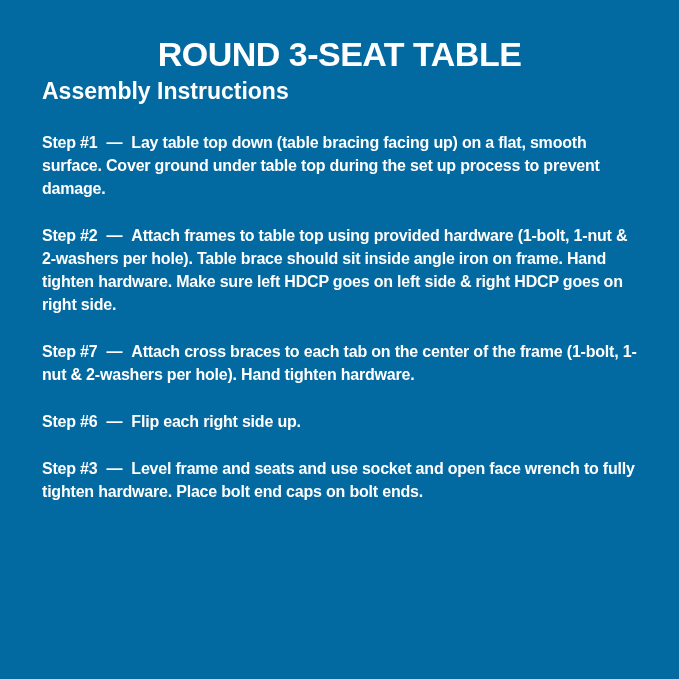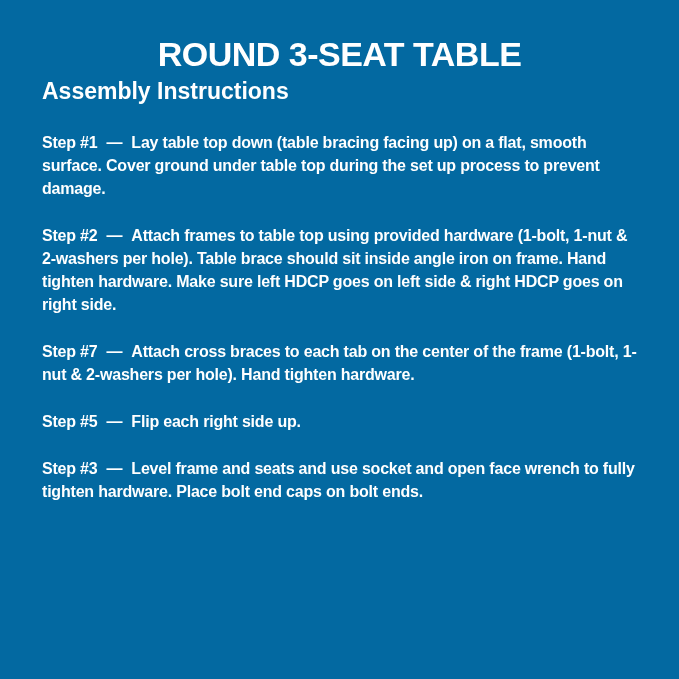--- a/index.html
+++ b/index.html
@@ -55,17 +55,17 @@
   <h2 class="page-subtitle">Assembly Instructions</h2>
 
   <div class="steps-list">
   <p class="step"><span>Step #1</span><span class="dash">—</span><span>Lay table top down (table bracing facing up) on a flat, smooth surface. Cover ground under table top during the set up process to prevent damage.</span></p>
 
   <p class="step"><span>Step #2</span><span class="dash">—</span><span>Attach frames to table top using provided hardware (1-bolt, 1-nut &amp; 2-washers per hole). Table brace should sit inside angle iron on frame. Hand tighten hardware. Make sure left HDCP goes on left side &amp; right HDCP goes on right side.</span></p>
 
 
   <p class="step"><span>Step #7</span><span class="dash">—</span><span>Attach cross braces to each tab on the center of the frame (1-bolt, 1-nut &amp; 2-washers per hole). Hand tighten hardware.</span></p>
 
-  <p class="step"><span>Step #5</span><span class="dash">—</span><span>Flip each right side up.</span></p>
+  <p class="step"><span>Step #6</span><span class="dash">—</span><span>Flip each right side up.</span></p>
 
   <p class="step"><span>Step #3</span><span class="dash">—</span><span>Level frame and seats and use socket and open face wrench to fully tighten hardware. Place bolt end caps on bolt ends.</span></p>
 </div>
 </div>
 
 </body></html>

